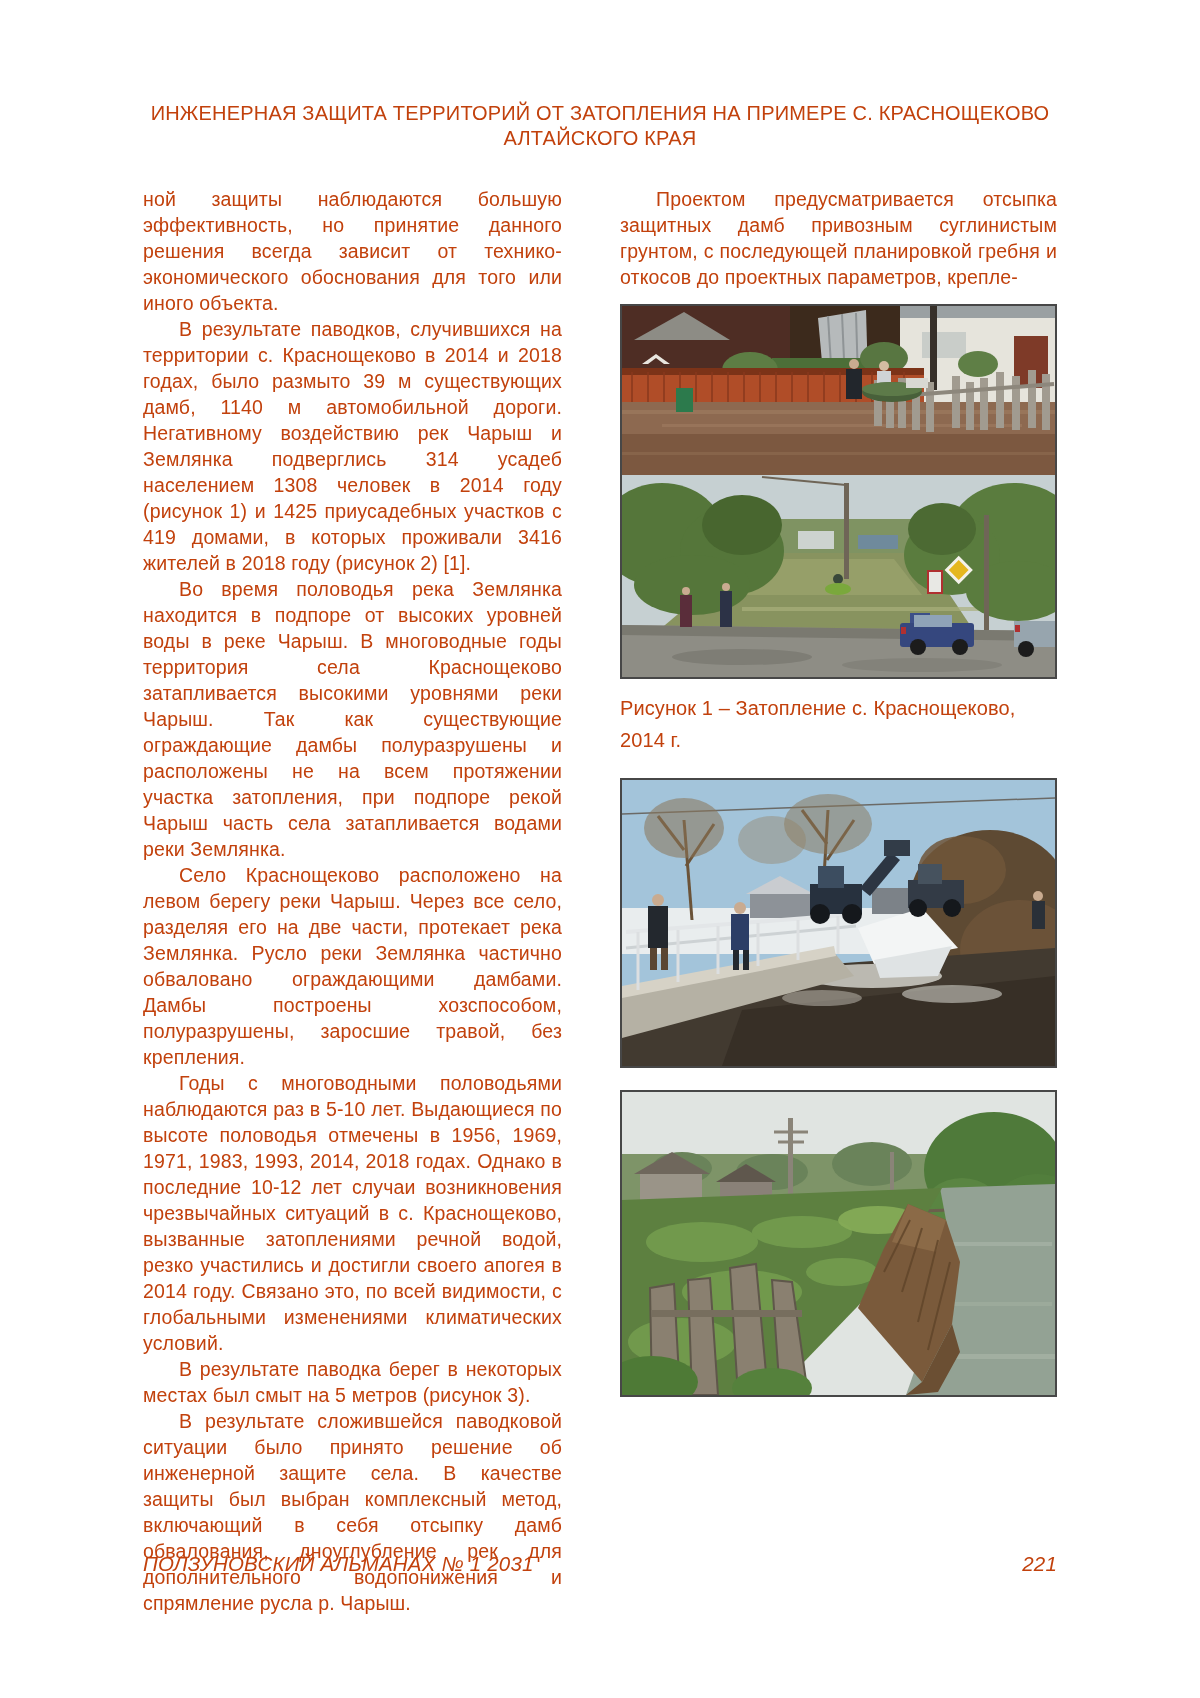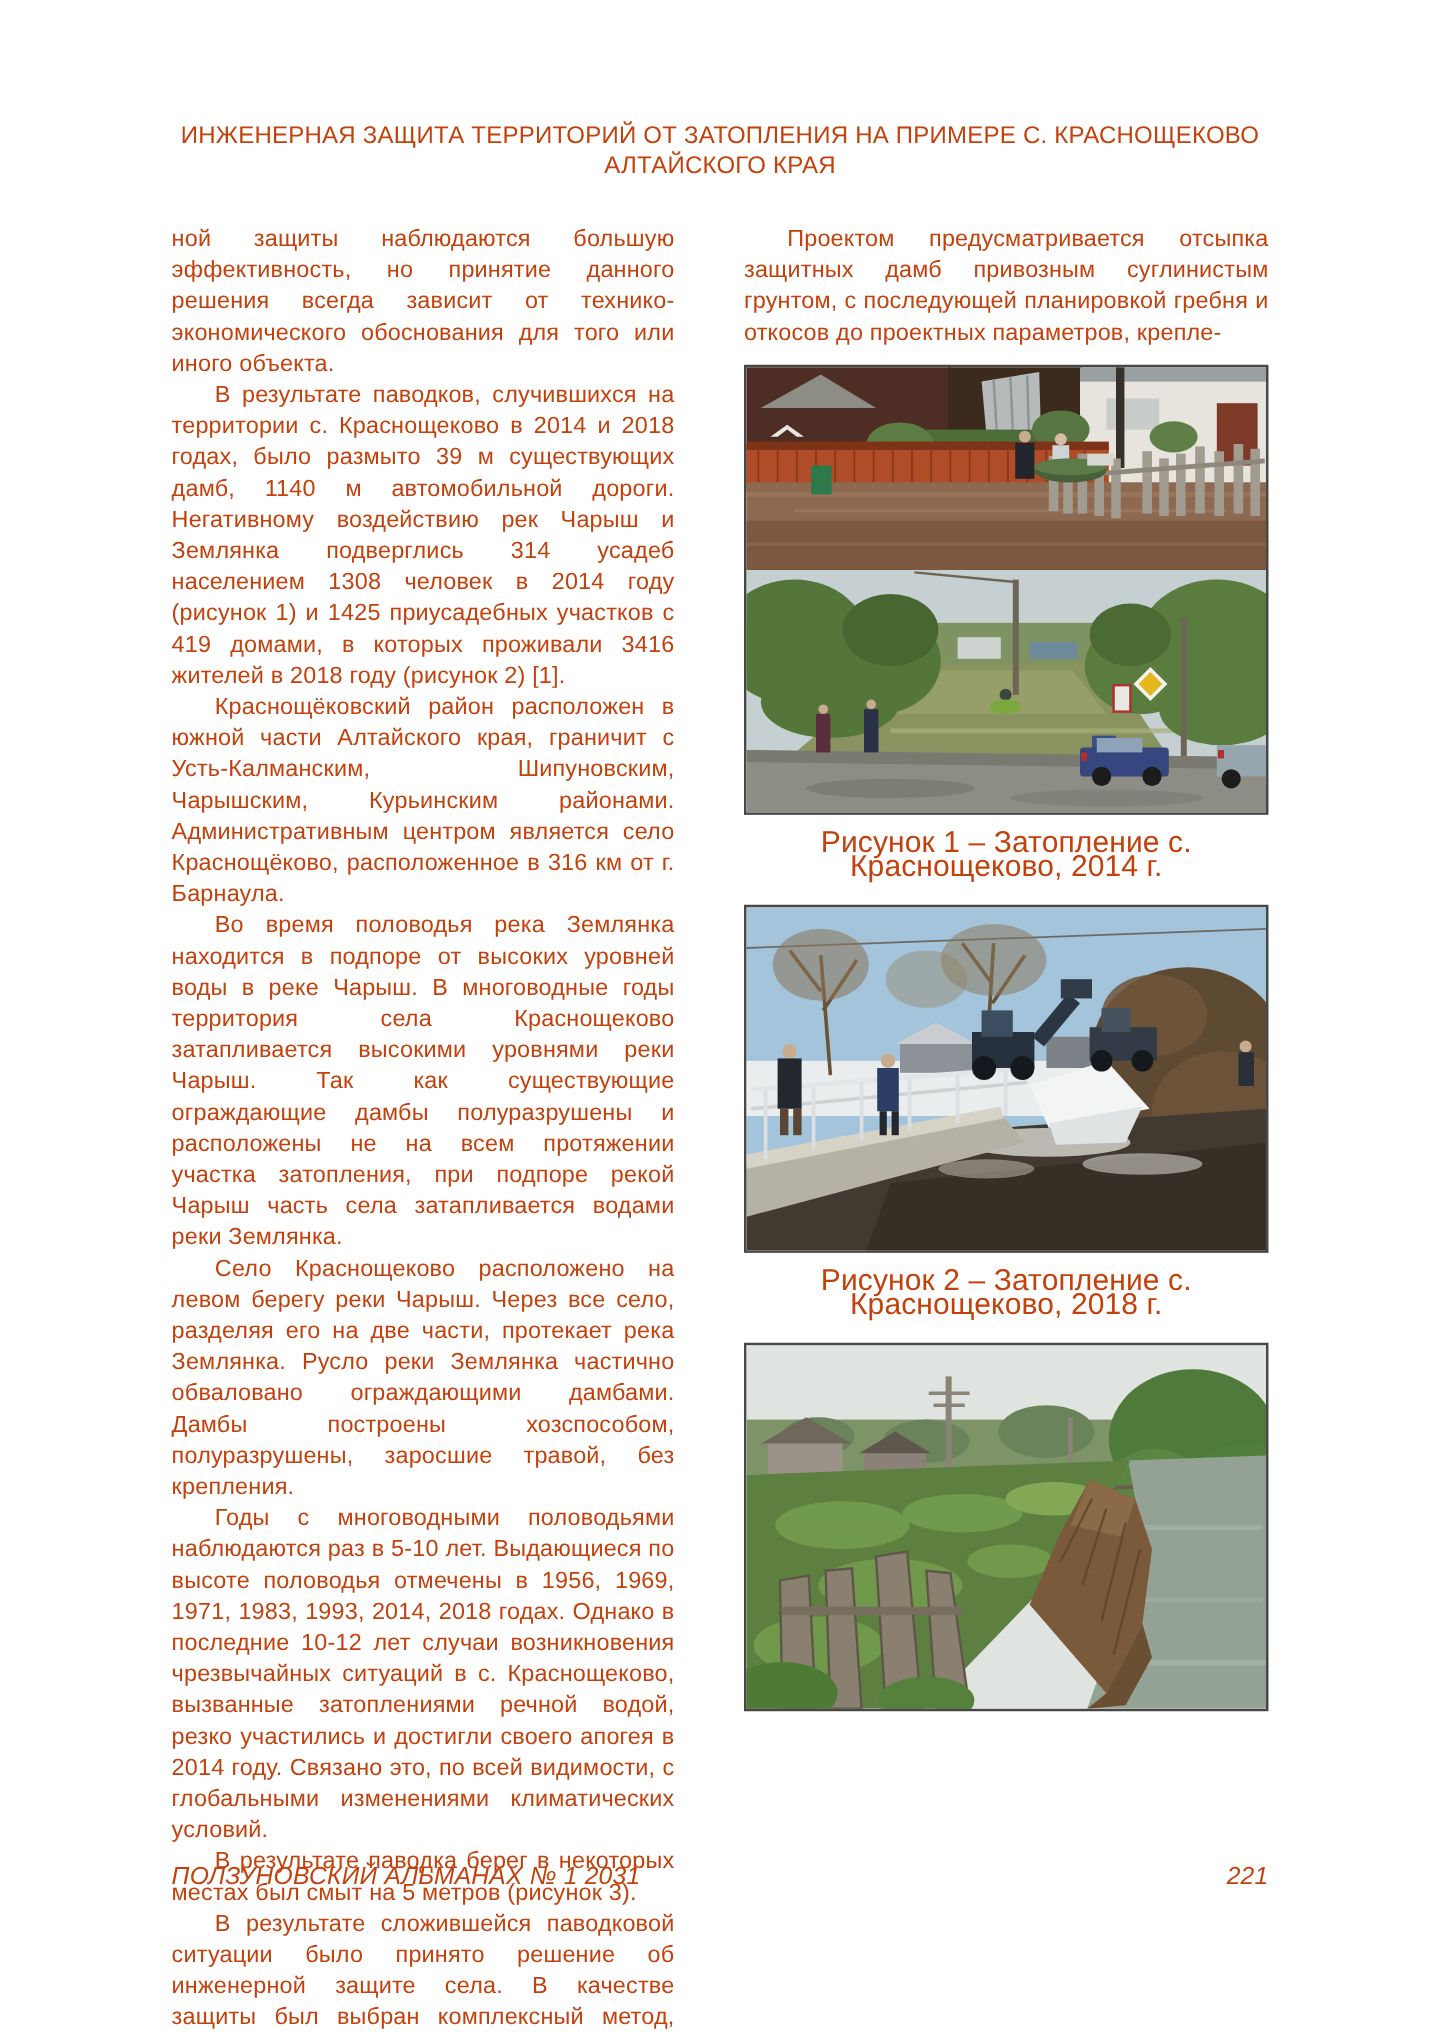--- a/index.html
+++ b/index.html
@@ -42,23 +42,22 @@
   .fig{
     border:2px solid #474747;
     background:#cfcac0;
   }
   .fig svg{display:block;}
   .fig-1{margin-top:14px;}
   .fig-2{margin-top:22px;}
   .fig-3{margin-top:22px;}
   .caption{
     margin-top:13px;
-    text-align:center;
-    font-size:25px;
-    line-height:20px;
+    font-size:20px;
+    line-height:32px;
     letter-spacing:.1px;
   }
   .footer{
     position:absolute;
     left:143px;right:143px;top:1552px;
     display:flex;
     justify-content:space-between;
     font-size:20.5px;
     font-style:italic;
     letter-spacing:.2px;
@@ -71,21 +70,20 @@
 
   <div class="title">
     <div class="title-inner">ИНЖЕНЕРНАЯ ЗАЩИТА ТЕРРИТОРИЙ ОТ ЗАТОПЛЕНИЯ НА ПРИМЕРЕ С. КРАСНОЩЕКОВО АЛТАЙСКОГО КРАЯ</div>
   </div>
 
   <div class="columns">
 
     <div class="col col-left">
       <p class="cont">ной защиты наблюдаются большую эффективность, но принятие данного решения всегда зависит от технико-экономического обоснования для того или иного объекта.</p>
       <p>В результате паводков, случившихся на территории с. Краснощеково в 2014 и 2018 годах, было размыто 39 м существующих дамб, 1140 м автомобильной дороги. Негативному воздействию рек Чарыш и Землянка подверглись 314 усадеб населением 1308 человек в 2014 году (рисунок 1) и 1425 приусадебных участков с 419 домами, в которых проживали 3416 жителей в 2018 году (рисунок 2) [1].</p>
-      <p>Краснощёковский район расположен в южной части Алтайского края, граничит с Усть-Калманским, Шипуновским, Чарышским, Курьинским районами. Административным центром является село Краснощёково, расположенное в 316 км от г. Барнаула.</p>
       <p>Во время половодья река Землянка находится в подпоре от высоких уровней воды в реке Чарыш. В многоводные годы территория села Краснощеково затапливается высокими уровнями реки Чарыш. Так как существующие ограждающие дамбы полуразрушены и расположены не на всем протяжении участка затопления, при подпоре рекой Чарыш часть села затапливается водами реки Землянка.</p>
       <p>Село Краснощеково расположено на левом берегу реки Чарыш. Через все село, разделяя его на две части, протекает река Землянка. Русло реки Землянка частично обваловано ограждающими дамбами. Дамбы построены хозспособом, полуразрушены, заросшие травой, без крепления.</p>
       <p>Годы с многоводными половодьями наблюдаются раз в 5-10 лет. Выдающиеся по высоте половодья отмечены в 1956, 1969, 1971, 1983, 1993, 2014, 2018 годах. Однако в последние 10-12 лет случаи возникновения чрезвычайных ситуаций в с. Краснощеково, вызванные затоплениями речной водой, резко участились и достигли своего апогея в 2014 году. Связано это, по всей видимости, с глобальными изменениями климатических условий.</p>
       <p>В результате паводка берег в некоторых местах был смыт на 5 метров (рисунок 3).</p>
       <p>В результате сложившейся паводковой ситуации было принято решение об инженерной защите села. В качестве защиты был выбран комплексный метод, включающий в себя отсыпку дамб обвалования, дноуглубление рек для дополнительного водопонижения и спрямление русла р. Чарыш.</p>
     </div>
 
     <div class="col col-right">
       <p>Проектом предусматривается отсыпка защитных дамб привозным суглинистым грунтом, с последующей планировкой гребня и откосов до проектных параметров, крепле-</p>
 
@@ -298,21 +296,20 @@
           <circle cx="198" cy="134" r="10" fill="#15181c"></circle>
             <circle cx="230" cy="134" r="10" fill="#15181c"></circle>
           <rect x="286" y="100" width="56" height="28" fill="#333b46"></rect>
           <rect x="296" y="84" width="24" height="20" fill="#46525e"></rect>
           <circle cx="296" cy="128" r="9" fill="#15181c"></circle>
             <circle cx="330" cy="128" r="9" fill="#15181c"></circle>
           <circle cx="416" cy="116" r="5" fill="#c9ab90"></circle>
             <rect x="410" y="121" width="13" height="28" fill="#2a3038"></rect>
         </svg>
       </figure>
-      <div class="caption">Рисунок 2 – Затопление с. Краснощеково, 2018 г.</div>
 
       <figure class="fig fig-3">
         <svg width="433" height="303" viewBox="0 0 433 303">
           <rect x="0" y="0" width="433" height="303" fill="#e0e4e1"></rect>
 
           <rect x="0" y="62" width="433" height="46" fill="#7e9468"></rect>
           <g fill="#6a835a">
             <ellipse cx="250" cy="72" rx="40" ry="22"></ellipse>
               <ellipse cx="150" cy="80" rx="36" ry="18"></ellipse>
             <ellipse cx="60" cy="76" rx="30" ry="16"></ellipse>

